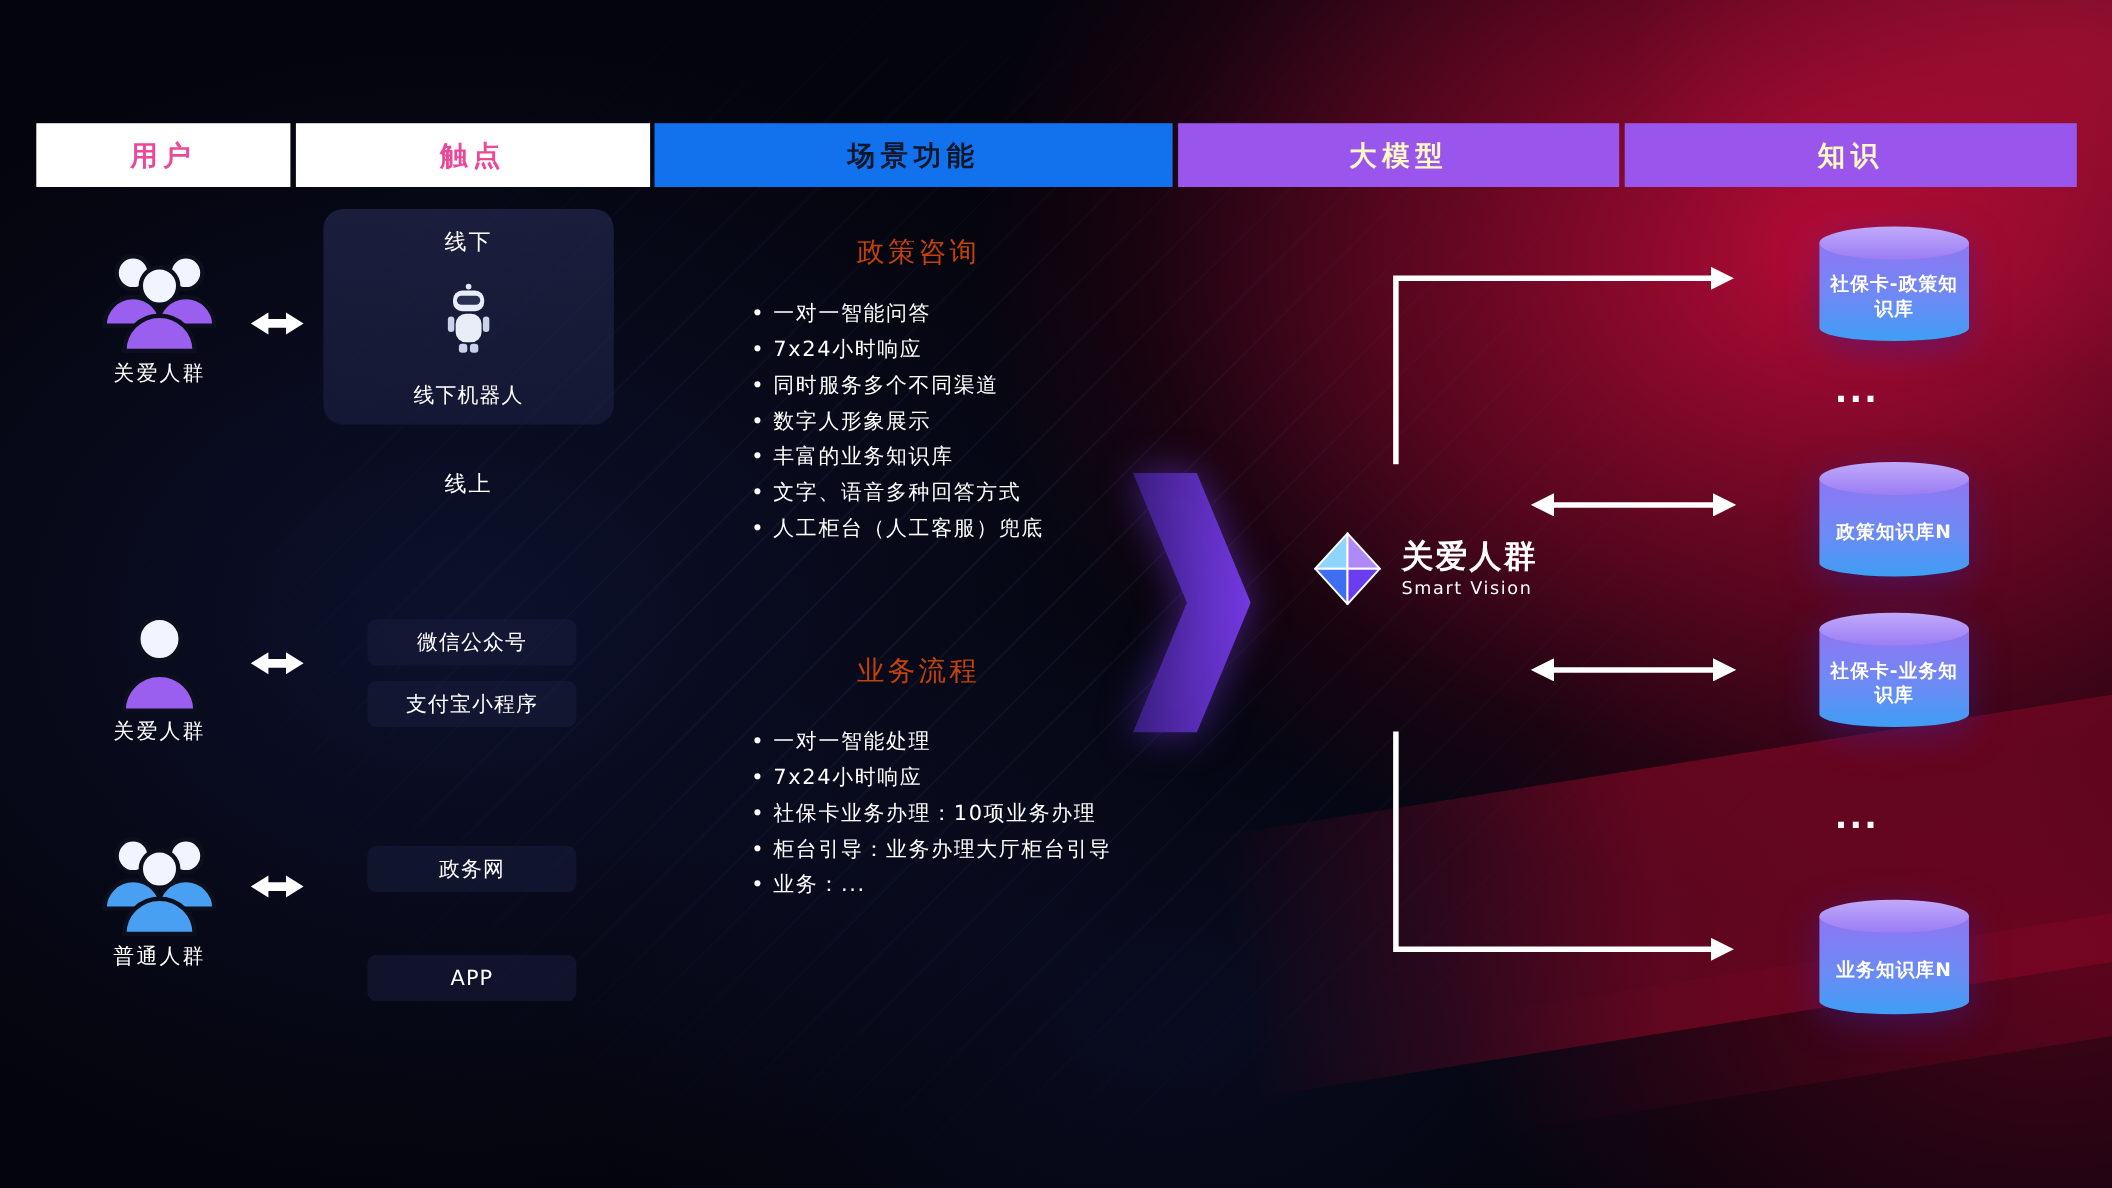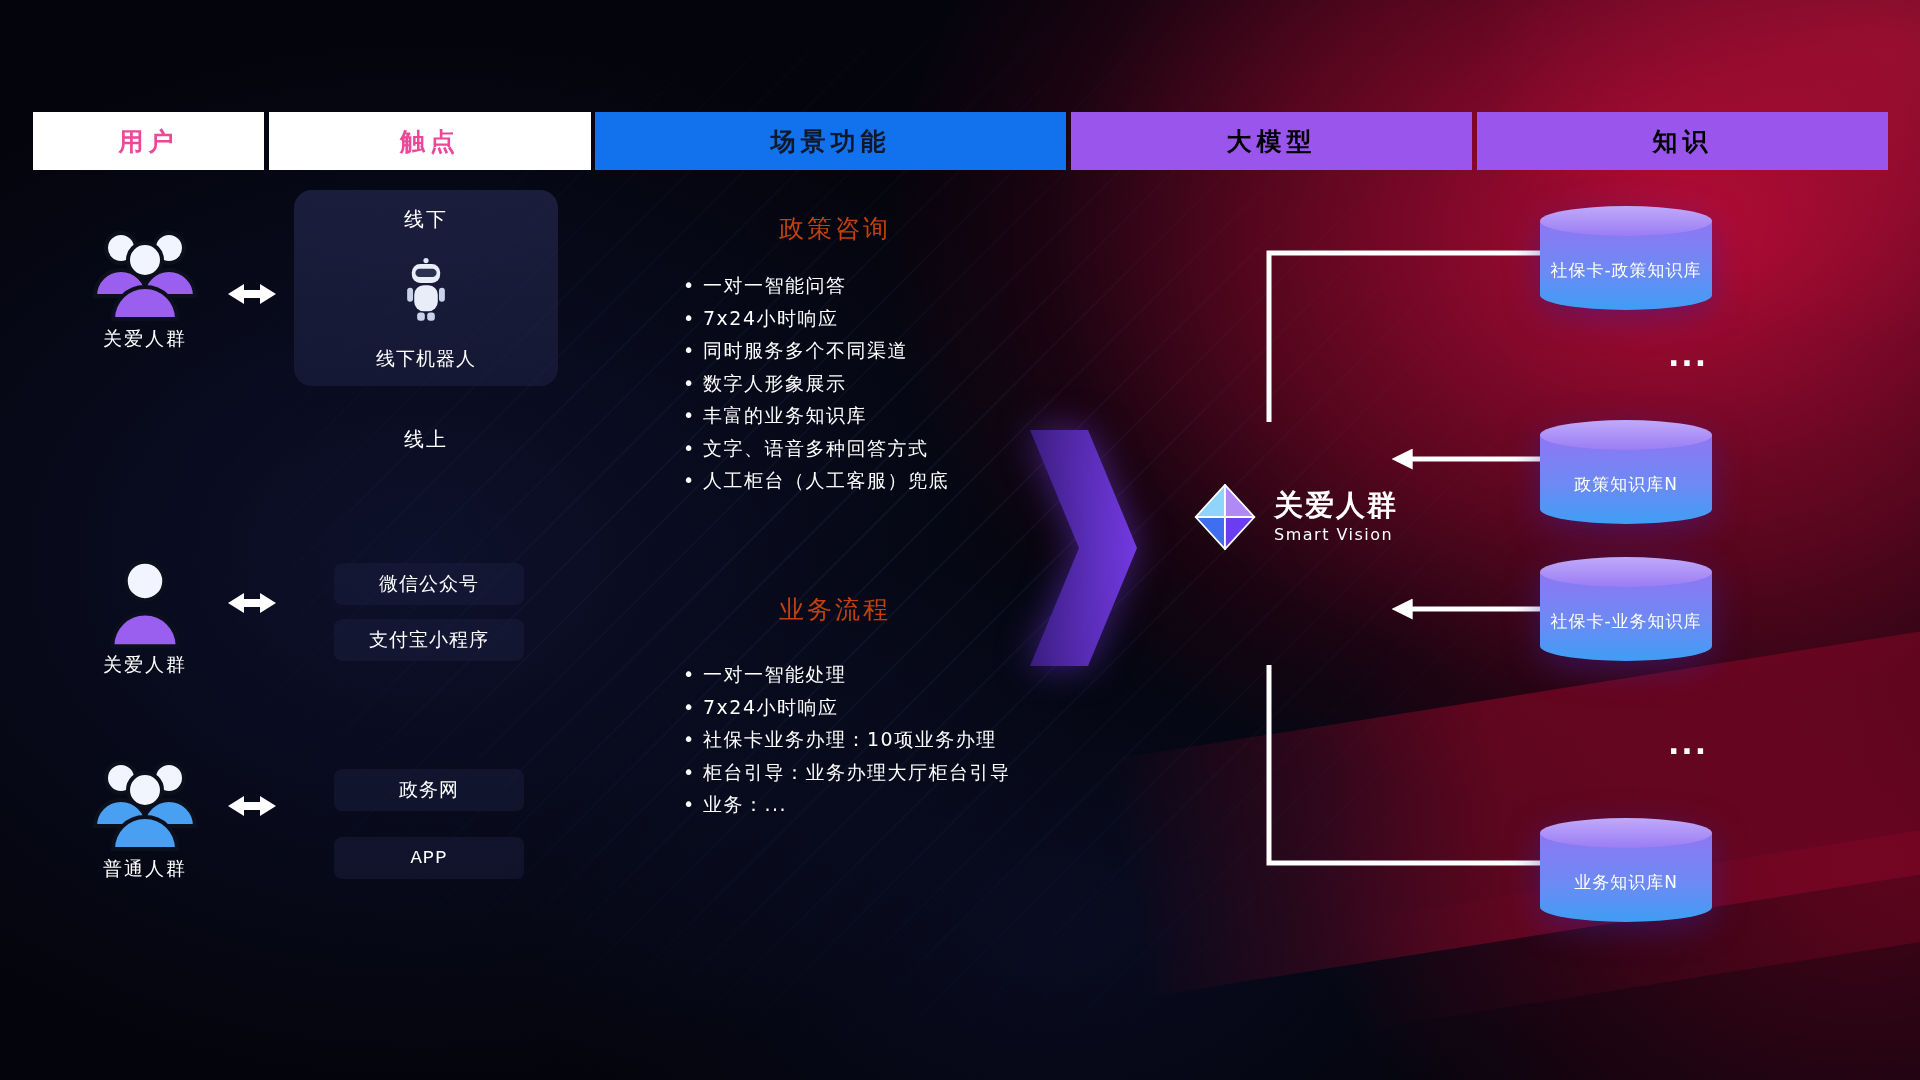--- a/index.html
+++ b/index.html
@@ -23,21 +23,21 @@
   #swoosh1 { width:1100px; height:240px; right:-190px; bottom:150px; transform:rotate(-9deg);
       background:linear-gradient(90deg, transparent 10%, rgba(160,8,45,.5) 45%, rgba(120,5,35,.6)); }
   #swoosh2 { width:860px; height:110px; right:-160px; bottom:96px; transform:rotate(-9deg); border-radius:60px;
       background:linear-gradient(90deg, transparent 15%, rgba(140,6,40,.45)); }
 
   
   .hdr { position:absolute; top:112px; height:58px; display:flex; align-items:center; justify-content:center;
          font-size:25px; font-weight:bold; letter-spacing:5px; }
   .hdr-white { background:#ffffff; color:#ec4899; }
   .hdr-blue  { background:#1272ee; color:#0f172a; }
-  .hdr-purple{ background:#9a55ec; color:#000000; }
+  .hdr-purple{ background:#9a55ec; color:#fef9c3; }
 
   
   .user { position:absolute; width:160px; display:flex; flex-direction:column; align-items:center; }
   .user-label { font-size:19px; letter-spacing:2px; margin-top:4px; }
   .icon-head { fill:#f2f5ff; stroke:#0c0f1c; stroke-width:4; }
   .body-purple { fill:#9b5ff0; stroke:#0c0f1c; stroke-width:4; }
   .body-blue   { fill:#49a0f2; stroke:#0c0f1c; stroke-width:4; }
 
   
   .robot-card { position:absolute; left:294px; top:190px; width:264px; height:196px; border-radius:18px;
@@ -58,21 +58,21 @@
   .bullet { font-size:19px; line-height:32.5px; letter-spacing:1.5px; position:relative; padding-left:22px; white-space:nowrap; }
   .bullet::before { content:"•"; position:absolute; left:2px; }
 
   
   .big-arrow { position:absolute; left:1030px; top:430px; filter:drop-shadow(0 0 18px rgba(120,60,240,.55)); }
   .logo { position:absolute; left:1190px; top:482px; display:flex; align-items:center; gap:14px; }
   .logo-name { font-size:29px; font-weight:bold; letter-spacing:2px; line-height:1.1; }
   .logo-sub { font-size:16px; letter-spacing:1.5px; margin-top:3px; }
 
   
-  .db { position:absolute; left:1540px; width:172px; height:104px; filter:drop-shadow(0 8px 16px rgba(60,30,150,.5)); }
+  .db { position:absolute; left:1654px; width:136px; height:104px; filter:drop-shadow(0 8px 16px rgba(60,30,150,.5));font-weight:bold; }
   .db-body { position:absolute; left:0; right:0; top:15px; bottom:0;
       background:linear-gradient(180deg,#8f76f2 0%, #6d8af4 55%, #3f9ef4 100%);
       border-radius:0 0 86px 86px / 0 0 15px 15px; }
   .db-top { position:absolute; left:0; right:0; top:0; height:30px; border-radius:50%;
       background:linear-gradient(180deg,#c0a9fa,#9a7df4); }
   .db-label { position:absolute; left:8px; right:8px; top:28px; bottom:4px; display:flex; align-items:center;
       justify-content:center; text-align:center; font-size:17px; line-height:1.3; letter-spacing:1px; }
   .dots { position:absolute; left:1602px; width:172px; text-align:center; font-size:30px; font-weight:bold; letter-spacing:2px; }
 
   .overlay { position:absolute; inset:0; pointer-events:none; }
@@ -157,21 +157,21 @@
       <rect x="21" y="47" width="6.5" height="7" rx="2.5" fill="#c8d2e8"></rect>
     </svg>
     <div class="card-sub">线下机器人</div>
   </div>
 
   <div class="online">线上</div>
 
   <div class="chip" style="top:563px;">微信公众号</div>
   <div class="chip" style="top:619px;">支付宝小程序</div>
   <div class="chip" style="top:769px;">政务网</div>
-  <div class="chip" style="top:837px;font-family:Liberation Mono, monospace;">APP</div>
+  <div class="chip" style="top:868px;">APP</div>
 
   <section class="scenario" id="sc1" style="top:212px;">
     <h2 class="sc-title">政策咨询</h2>
     <div class="bullets">
       <div class="bullet">一对一智能问答</div>
       <div class="bullet">7x24小时响应</div>
       <div class="bullet">同时服务多个不同渠道</div>
       <div class="bullet">数字人形象展示</div>
       <div class="bullet">丰富的业务知识库</div>
       <div class="bullet">文字、语音多种回答方式</div>

